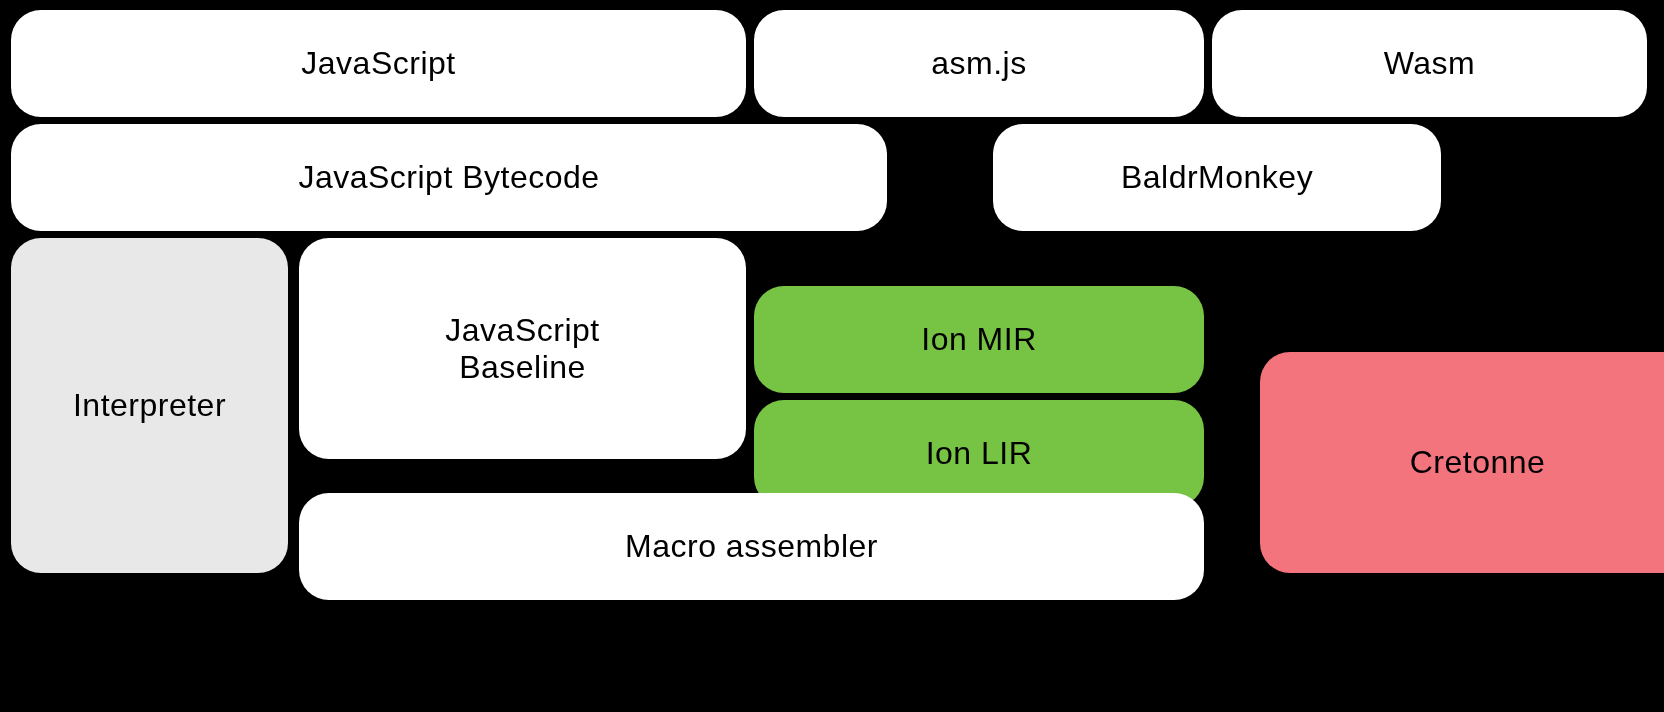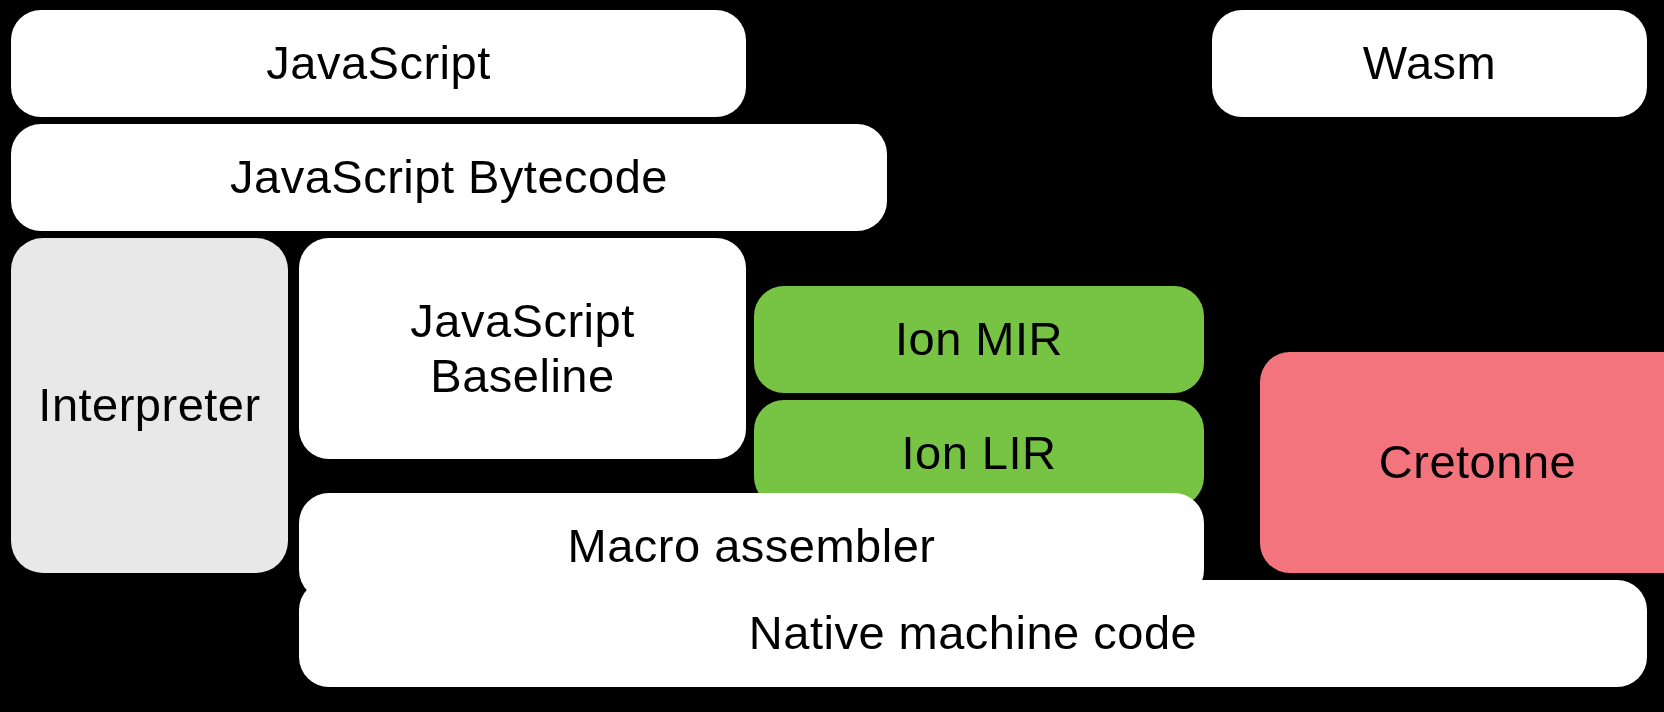--- a/index.html
+++ b/index.html
@@ -12,25 +12,25 @@
   }
   .node{
     position:absolute;
     display:flex;
     align-items:center;
     justify-content:center;
     text-align:center;
     background:var(--default,#fff);
     color:var(--text,#000);
     border-radius:30px;
-    font-size:47px;
+    font-size:32px;
     line-height:1.15;
     letter-spacing:0.5px;
   }
-  .node--interpreter{background:var(--interpreter,#e8e8e8);border-radius:32px;}
+  .node--interpreter{background:var(--interpreter,#e8e8e8);}
   .node--ion{background:var(--ion,#77c344);margin-top:48px;}
   .node--cretonne{background:var(--cretonne,#f4747e);}
   .node--multiline{flex-direction:column;}
 
   
   #node-javascript       {left:11px;   top:10px;  width:735px;  height:107px;}
   #node-asmjs            {left:754px;  top:10px;  width:450px;  height:107px;}
   #node-wasm             {left:1212px; top:10px;  width:435px;  height:107px;}
   #node-bytecode         {left:11px;   top:124px; width:876px;  height:107px;}
   #node-baldrmonkey      {left:993px;  top:124px; width:448px;  height:107px;}
@@ -42,36 +42,37 @@
   #node-macro-assembler  {left:299px;  top:466px; width:905px;  height:107px;margin-top:27px;}
   #node-native-code      {left:299px;  top:580px; width:1348px; height:107px;}
 </style>
 </head>
 <body>
 
 <div class="stage">
 
   <div class="node" id="node-javascript">JavaScript</div>
 
+  <div class="node" id="node-asmjs">asm.js</div>
 
   <div class="node" id="node-wasm">Wasm</div>
 
   <div class="node" id="node-bytecode">JavaScript Bytecode</div>
 
+  <div class="node" id="node-baldrmonkey">BaldrMonkey</div>
 
   <div class="node node--interpreter" id="node-interpreter">Interpreter</div>
 
   <div class="node node--multiline" id="node-baseline">
     <span>JavaScript</span>
     <span>Baseline</span>
   </div>
 
   <div class="node node--ion" id="node-ion-mir">Ion MIR</div>
 
   <div class="node node--ion" id="node-ion-lir">Ion LIR</div>
 
   <div class="node node--cretonne" id="node-cretonne">Cretonne</div>
 
   <div class="node" id="node-macro-assembler">Macro assembler</div>
 
-  <div class="node" id="node-native-code">Native machine code</div>
 
 </div>
 
 </body></html>

